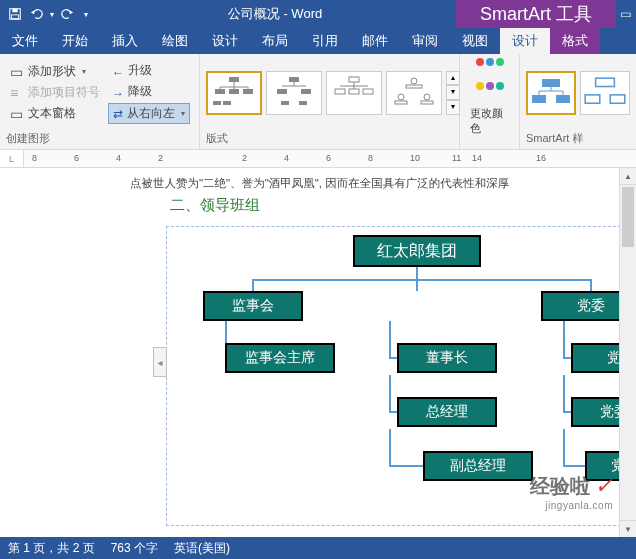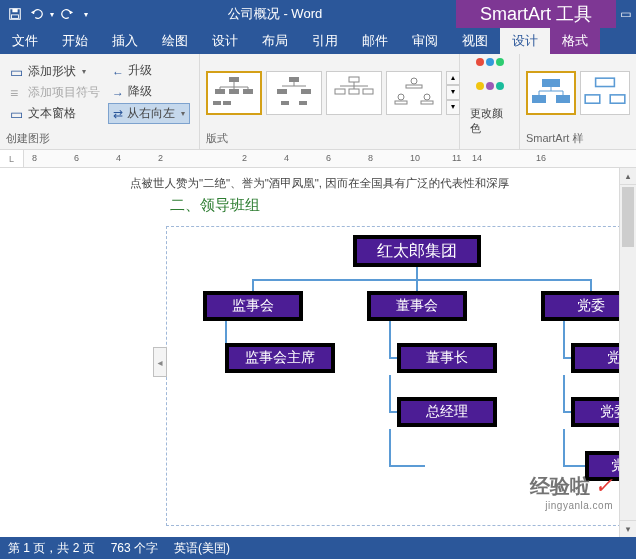--- a/index.html
+++ b/index.html
@@ -57,21 +57,21 @@
 .vruler .num { position: absolute; right: 6px; }
 .vhighlight { position: absolute; top: 44px; bottom: 0; left: 4px; right: 4px; background: #e8e8e8; opacity: 0.6; }
 
 .canvas { flex: 1; background: #fff; position: relative; overflow: hidden; }
 .body-text { position: absolute; left: 130px; top: 8px; font-size: 11.5px; color: #444; white-space: nowrap; }
 .heading { position: absolute; left: 170px; top: 28px; font-size: 15px; color: #2e7d32; font-weight: 500; }
 
 .smartart-frame { position: absolute; left: 166px; top: 58px; width: 460px; height: 300px; border: 1px dashed #a0b8d8; }
 .text-pane-handle { position: absolute; left: -14px; top: 120px; width: 14px; height: 30px; border: 1px solid #c0c0c0; background: #f4f4f4; display: flex; align-items: center; justify-content: center; font-size: 10px; color: #888; cursor: pointer; }
 
-.org-box { position: absolute; background: #4c1d95; color: #fff; font-size: 14px; display: flex; align-items: center; justify-content: center; border: 4px solid #000000; }
+.org-box { position: absolute; background: #0f766e; color: #fff; font-size: 14px; display: flex; align-items: center; justify-content: center; border: 2px solid #000000; }
 .org-line { position: absolute; background: #5b9bd5; }
 
 .vscroll { width: 17px; background: #f0f0f0; border-left: 1px solid #dadada; display: flex; flex-direction: column; }
 .vscroll .arr { height: 17px; text-align: center; font-size: 9px; line-height: 17px; color: #666; border-bottom: 1px solid #dadada; cursor: pointer; }
 .vscroll .arr:last-child { border-top: 1px solid #dadada; border-bottom: none; }
 .vscroll .thumb { margin: 2px; background: #cdcdcd; height: 60px; }
 .vscroll .track { flex: 1; }
 
 .statusbar { height: 22px; background: #2b579a; color: #fff; font-size: 12px; display: flex; align-items: center; padding: 0 8px; gap: 16px; }
 .statusbar .spacer { flex: 1; }
@@ -316,30 +316,30 @@
       <div class="org-line" style="left:396px; top:94px; width:2px; height:38px;"></div>
       <div class="org-line" style="left:396px; top:130px; width:36px; height:2px;"></div>
       <div class="org-line" style="left:396px; top:148px; width:2px; height:38px;"></div>
       <div class="org-line" style="left:396px; top:184px; width:36px; height:2px;"></div>
       <div class="org-line" style="left:396px; top:202px; width:2px; height:38px;"></div>
       <div class="org-line" style="left:396px; top:238px; width:36px; height:2px;"></div>
 
       <div class="org-box" style="left:186px; top:8px; width:128px; height:32px; font-size:16px;">红太郎集团</div>
 
       <div class="org-box" style="left:36px; top:64px; width:100px; height:30px;">监事会</div>
-      <div class="org-box" style="left:200px; top:64px; width:100px; height:30px;">董事会</div>
       <div class="org-box" style="left:374px; top:64px; width:100px; height:30px;">党委</div>
 
       <div class="org-box" style="left:58px; top:116px; width:110px; height:30px;">监事会主席</div>
       <div class="org-box" style="left:230px; top:116px; width:100px; height:30px;">董事长</div>
       <div class="org-box" style="left:404px; top:116px; width:100px; height:30px;">党委</div>
 
       <div class="org-box" style="left:230px; top:170px; width:100px; height:30px;">总经理</div>
       <div class="org-box" style="left:404px; top:170px; width:100px; height:30px;">党委副</div>
 
+      <div class="org-box" style="left:256px; top:224px; width:110px; height:30px;">副总经理</div>
       <div class="org-box" style="left:418px; top:224px; width:80px; height:30px;">党委</div>
     </div>
 
     <div class="watermark">
       <div><span class="wm1">经验啦</span> <span class="check">✓</span></div>
       <div class="wm2">jingyanla.com</div>
     </div>
   </div>
 
   <div class="vscroll">

